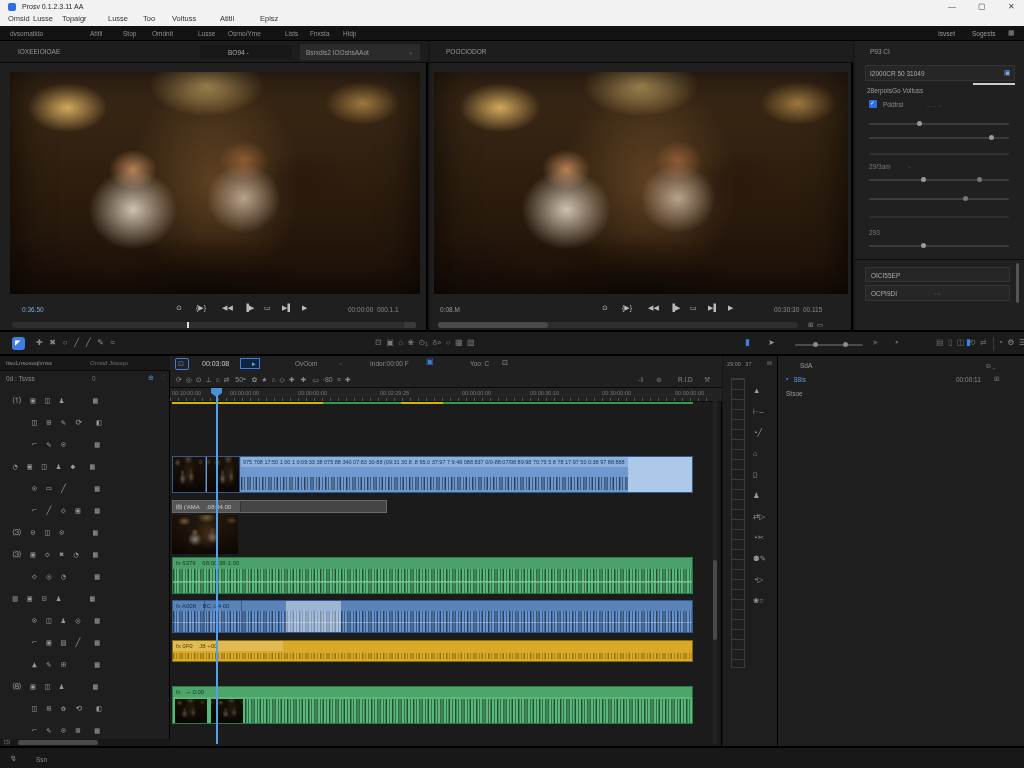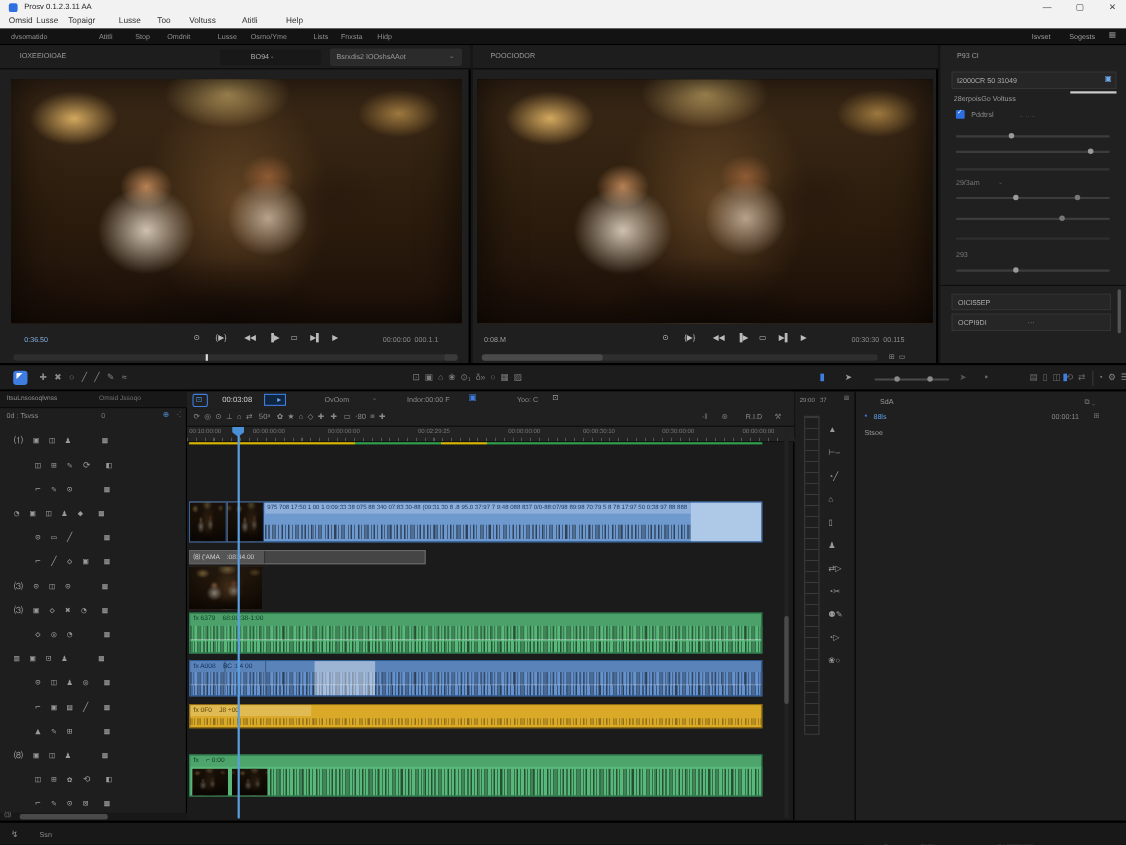--- a/index.html
+++ b/index.html
@@ -43,21 +43,21 @@
     <div class="t btn" style="left:978px;top:3px;font-size:8px;color:#444">▢</div>
     <div class="t btn" style="left:1008px;top:3px;font-size:8px;color:#444">✕</div>
     <div class="a" style="left:0;top:12px;width:1024px;height:14px">
       <span class="t btn" style="left:8px;top:3px;font-size:7.5px;color:#333">Omsid</span>
       <span class="t btn" style="left:33px;top:3px;font-size:7.5px;color:#333">Lusse</span>
       <span class="t btn" style="left:62px;top:3px;font-size:7.5px;color:#333">Topaigr</span>
       <span class="t btn" style="left:108px;top:3px;font-size:7.5px;color:#333">Lusse</span>
       <span class="t btn" style="left:143px;top:3px;font-size:7.5px;color:#333">Too</span>
       <span class="t btn" style="left:172px;top:3px;font-size:7.5px;color:#333">Voltuss</span>
       <span class="t btn" style="left:220px;top:3px;font-size:7.5px;color:#333">Atitli</span>
-      <span class="t btn" style="left:260px;top:3px;font-size:7.5px;color:#333">Help</span>
+      <span class="t btn" style="left:260px;top:3px;font-size:7.5px;color:#333">Episz</span>
     </div>
   </div>
 
   <div class="a" style="left:0;top:26px;width:1024px;height:15px;background:#131313;border-bottom:1px solid #000">
     <span class="t btn" style="left:10px;top:4px;font-size:6.5px;color:#8f8f8f">dvsomatido</span>
     <span class="t btn" style="left:90px;top:4px;font-size:6.5px;color:#8f8f8f">Atitli</span>
     <span class="t btn" style="left:123px;top:4px;font-size:6.5px;color:#8f8f8f">Stop</span>
     <span class="t btn" style="left:152px;top:4px;font-size:6.5px;color:#8f8f8f">Omdnit</span>
     <span class="t btn" style="left:198px;top:4px;font-size:6.5px;color:#8f8f8f">Lusse</span>
     <span class="t btn" style="left:228px;top:4px;font-size:6.5px;color:#8f8f8f">Osrno/Yme</span>

